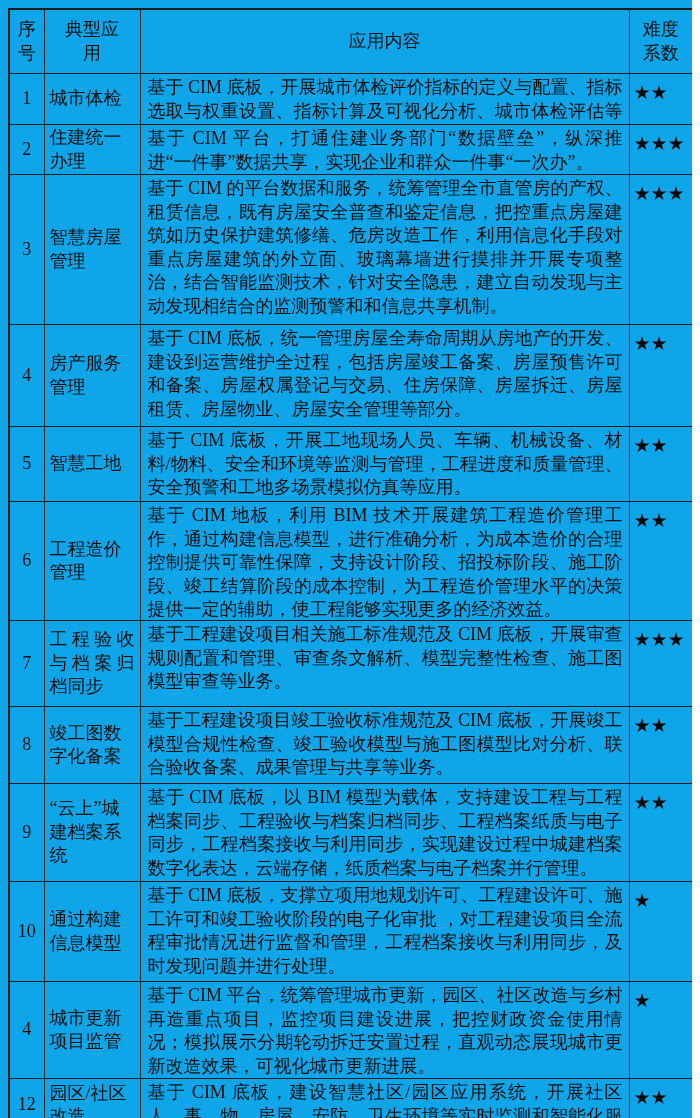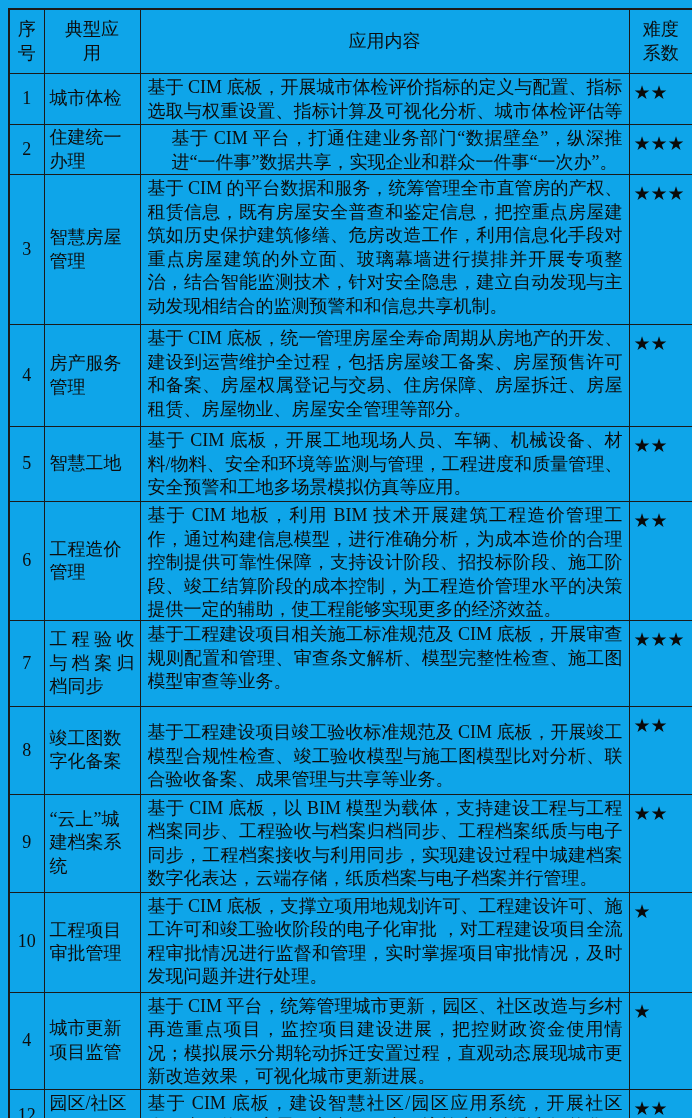--- a/index.html
+++ b/index.html
@@ -100,21 +100,21 @@
         <div class="clip" style="max-height: 46px;">基于 CIM 底板，开展城市体检评价指标的定义与配置、指标选取与权重设置、指标计算及可视化分析、城市体检评估等应用。</div>
       </td>
       <td class="c-diff">
         <span class="stars">★★</span>
       </td>
     </tr>
         <tr style="height: 48px;">
       <td class="c-no">2</td>
       <td class="c-app align-left">住建统一办理</td>
       <td class="c-content">
-        <div class="clip" style="max-height: 44px; margin-left: 24px;">基于 CIM 平台，打通住建业务部门“数据壁垒”，纵深推进“一件事”数据共享，实现企业和群众一件事“一次办”。</div>
+        <div class="clip" style="max-height: 44px;">基于 CIM 平台，打通住建业务部门“数据壁垒”，纵深推进“一件事”数据共享，实现企业和群众一件事“一次办”。</div>
       </td>
       <td class="c-diff">
         <span class="stars">★★★</span>
       </td>
     </tr>
         <tr style="height: 150px;">
       <td class="c-no">3</td>
       <td class="c-app align-center">智慧房屋管理</td>
       <td class="c-content">
         <div class="clip" style="max-height: 146px;">基于 CIM 的平台数据和服务，统筹管理全市直管房的产权、租赁信息，既有房屋安全普查和鉴定信息，把控重点房屋建筑如历史保护建筑修缮、危房改造工作，利用信息化手段对重点房屋建筑的外立面、玻璃幕墙进行摸排并开展专项整治，结合智能监测技术，针对安全隐患，建立自动发现与主动发现相结合的监测预警和和信息共享机制。</div>
@@ -160,41 +160,41 @@
         <div class="clip" style="max-height: 82px;">基于工程建设项目相关施工标准规范及 CIM 底板，开展审查规则配置和管理、审查条文解析、模型完整性检查、施工图模型审查等业务。</div>
       </td>
       <td class="c-diff">
         <span class="stars">★★★</span>
       </td>
     </tr>
         <tr style="height: 77px;">
       <td class="c-no">8</td>
       <td class="c-app align-center">竣工图数字化备案</td>
       <td class="c-content">
-        <div class="clip" style="max-height: 73px; margin-top: 12px;">基于工程建设项目竣工验收标准规范及 CIM 底板，开展竣工模型合规性检查、竣工验收模型与施工图模型比对分析、联合验收备案、成果管理与共享等业务。</div>
+        <div class="clip" style="max-height: 73px;">基于工程建设项目竣工验收标准规范及 CIM 底板，开展竣工模型合规性检查、竣工验收模型与施工图模型比对分析、联合验收备案、成果管理与共享等业务。</div>
       </td>
       <td class="c-diff">
         <span class="stars">★★</span>
       </td>
     </tr>
         <tr style="height: 97px;">
       <td class="c-no">9</td>
       <td class="c-app align-center">“云上”城建档案系统</td>
       <td class="c-content">
         <div class="clip" style="max-height: 93px;">基于 CIM 底板，以 BIM 模型为载体，支持建设工程与工程档案同步、工程验收与档案归档同步、工程档案纸质与电子同步，工程档案接收与利用同步，实现建设过程中城建档案数字化表达，云端存储，纸质档案与电子档案并行管理。</div>
       </td>
       <td class="c-diff">
         <span class="stars">★★</span>
       </td>
     </tr>
         <tr style="height: 100px;">
       <td class="c-no">10</td>
-      <td class="c-app align-center">工程项目审批管理</td>
-      <td class="c-content">
-        <div class="clip" style="max-height: 96px;">基于 CIM 底板，支撑立项用地规划许可、工程建设许可、施工许可和竣工验收阶段的电子化审批 ，对工程建设项目全流程审批情况进行监督和管理，实时掌握项目审批情况，及时发现问题并进行处理。</div>
+      <td class="c-app align-center">通过构建信息模型</td>
+      <td class="c-content">
+        <div class="clip" style="max-height: 96px;">基于 CIM 底板，支撑立项用地规划许可、工程建设许可、施工许可和竣工验收阶段的电子化审批 ，对工程建设项目全流程审批情况进行监督和管理，工程档案接收与利用同步，及时发现问题并进行处理。</div>
       </td>
       <td class="c-diff">
         <span class="stars">★</span>
       </td>
     </tr>
         <tr style="height: 96px;">
       <td class="c-no">4</td>
       <td class="c-app align-center">城市更新项目监管</td>
       <td class="c-content">
         <div class="clip" style="max-height: 92px;">基于 CIM 平台，统筹管理城市更新，园区、社区改造与乡村再造重点项目，监控项目建设进展，把控财政资金使用情况；模拟展示分期轮动拆迁安置过程，直观动态展现城市更新改造效果，可视化城市更新进展。</div>

